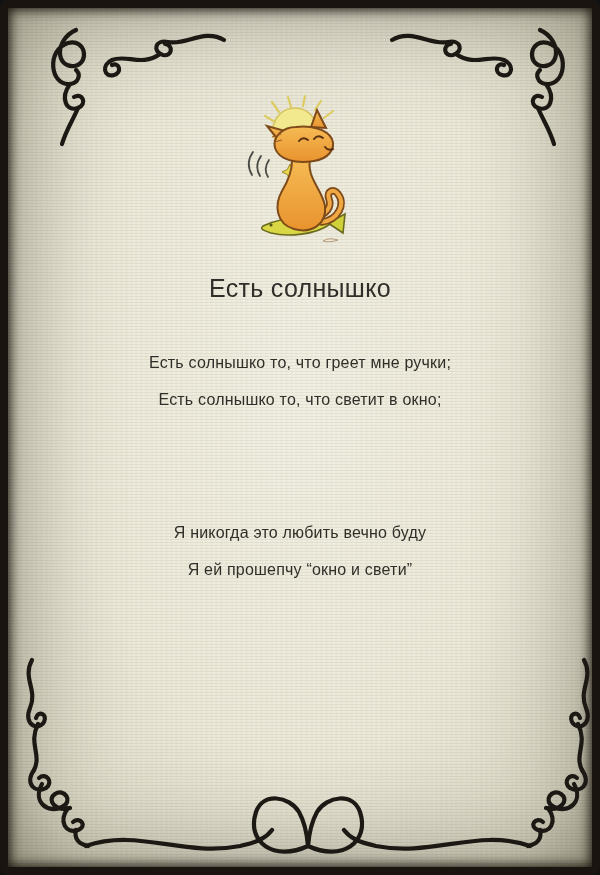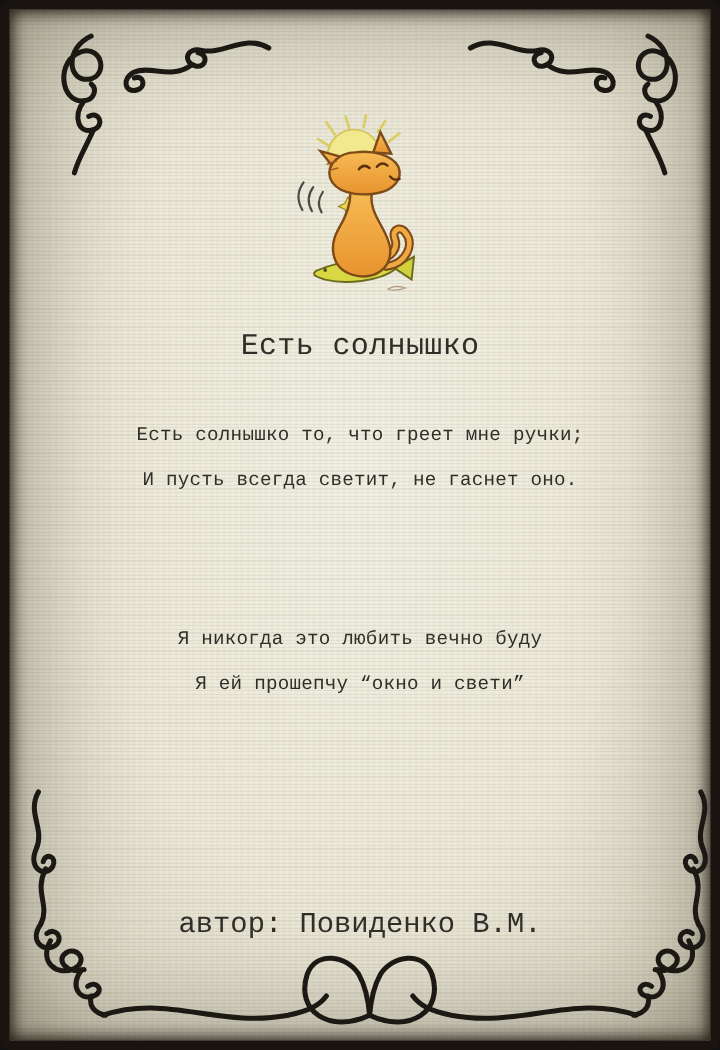--- a/index.html
+++ b/index.html
@@ -10,21 +10,21 @@
     border:8px solid #191410;
     border-radius:8px;
     background:
       repeating-linear-gradient(180deg, rgba(110,104,84,0.09) 0px, rgba(110,104,84,0.09) 1px, rgba(255,255,255,0.07) 1px, rgba(255,255,255,0.0) 3px),
       repeating-linear-gradient(90deg, rgba(255,255,255,0.045) 0 2px, rgba(0,0,0,0.012) 2px 5px),
       radial-gradient(ellipse at 50% 45%, #f1efe1 0%, #ebe8d7 55%, #d9d6c2 88%, #c2bfa9 100%);
     box-shadow:
       inset 0 0 12px 2px rgba(22,17,10,0.95),
       inset 0 0 110px -10px rgba(62,56,42,0.55);
     overflow:hidden;
-    font-family:Liberation Mono, monospace;
+    font-family:Liberation Sans, sans-serif;
     color:#302e29;
   }
   .deco{position:absolute;left:0;pointer-events:none;}
   .deco path{fill:none;stroke:#1c1914;stroke-width:4.2;stroke-linecap:round;stroke-linejoin:round;}
   .deco-top{top:4px;}
   .deco-bottom{bottom:0;}
   .illustration{position:absolute;top:86px;left:50%;transform:translateX(-50%);}
   .title{position:absolute;top:266px;width:100%;text-align:center;font-size:25px;letter-spacing:.3px;}
   .stanza{position:absolute;width:100%;text-align:center;font-size:16px;line-height:36.5px;letter-spacing:.2px;}
   .stanza-1{top:337px;}
@@ -111,23 +111,22 @@
       </g>
       <path d="M37 43 l9 -3 M39 48 l8 -2" stroke="#9c5a22" stroke-width="1.2" fill="none"></path>
     </g>
     <path d="M88 147 q6 -4 15 -1 q-9 3 -15 1" stroke="#b59b7a" stroke-width="1" fill="none"></path>
   </svg>
 
   <div class="title">Есть солнышко</div>
 
   <div class="stanza stanza-1">
     <div>Есть солнышко то, что греет мне ручки;</div>
-    <div>И пусть всегда светит, не гаснет оно.</div>
+    <div>Есть солнышко то, что светит в окно;</div>
   </div>
 
   <div class="stanza stanza-2">
     <div>Я никогда это любить вечно буду</div>
     <div>Я ей прошепчу “окно и свети”</div>
   </div>
 
-  <div class="author">автор: Повиденко В.М.</div>
 
 </div>
 
 </body></html>

